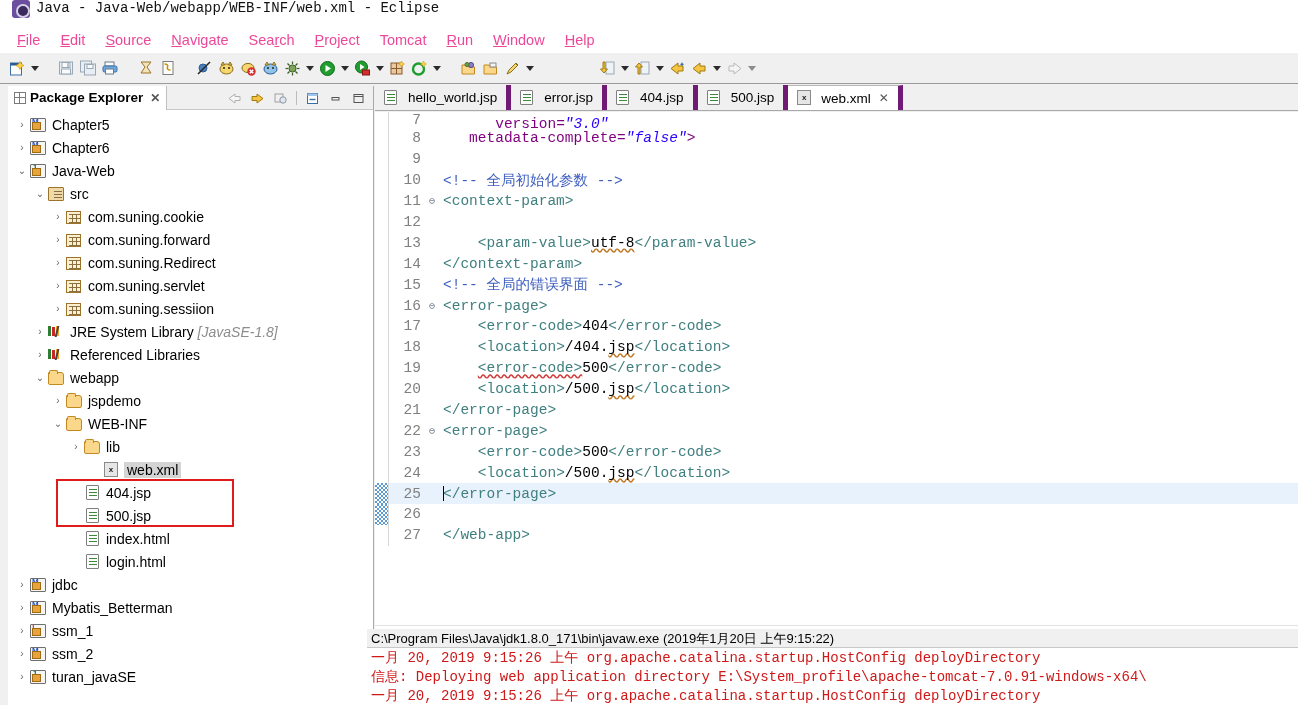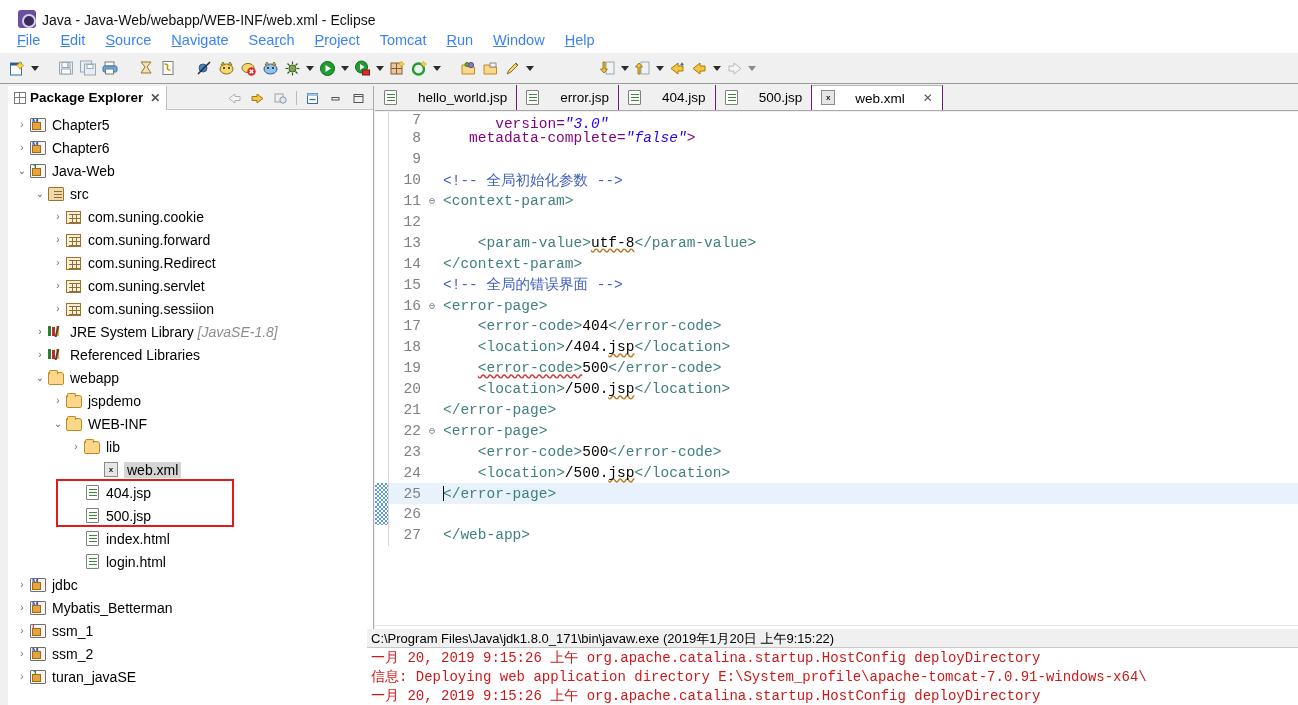--- a/index.html
+++ b/index.html
@@ -9,43 +9,43 @@
     overflow: hidden;
     background: #ffffff;
     font-family: "Liberation Sans", sans-serif;
     font-size: 13px;
     color: #000;
   }
   #app { position: relative; width: 1298px; height: 705px; background: #f0f0f0; }
 
   
   .titlebar {
-    height: 28px; display: flex; align-items: flex-end;
-    padding-left: 18px; background: #ffffff;
+    height: 28px; display: flex; align-items: flex-start;
+    padding-left: 12px; background: #ffffff; font-family: Liberation Mono, monospace;
   }
   .title-icon {
     width: 18px; height: 18px; margin-right: 6px; flex: none;
     border-radius: 3px;
     background: #6b4f9e;
     position: relative;
   }
   .title-icon::after {
     content: ""; position: absolute; left: 4px; top: 4px;
     width: 10px; height: 10px; border-radius: 50%;
     background: #3b2a5c; border: 2px solid #d8d0e8;
   }
   .title-text { font-size: 14px; color: #111; }
 
   
   .menubar {
     height: 24px; display: flex; align-items: center;
     padding-left: 8px; background: #ffffff; gap: 2px;
   }
   .menu-item {
-    padding: 2px 9px; font-size: 14.5px; color: #3b82f6; cursor: default;
+    padding: 2px 9px; font-size: 14.5px; color: #ec4899; cursor: default;
     white-space: nowrap;
   }
   .menu-item u { text-decoration: underline; }
 
   
   .toolbar {
     height: 32px; background: #f0f0f0;
     border-top: 1px solid #ffffff;
     border-bottom: 1px solid #9a9a9a;
     display: flex; align-items: center; padding-left: 6px;
@@ -216,23 +216,23 @@
     position: absolute; left: 367px; top: 0; width: 931px; height: 619px;
     background: #f0f0f0;
   }
 
   
   .etabbar {
     height: 25px; background: #f0f0f0; display: flex; align-items: flex-end;
     border-bottom: 1px solid #a9a9a9;
   }
   .etab {
-    height: 25px; display: flex; align-items: center; gap: 15px;
+    height: 25px; display: flex; align-items: center; gap: 5px;
     padding: 0 9px; font-size: 13.5px;
-    border-right: 1px solid #701a75; background: #f0f0f0; color: #000;
+    border-right: 5px solid #701a75; background: #f0f0f0; color: #000;
   }
   .etab.active { background: #ffffff; border-top: 1px solid #b5b5b5; }
   .etab .ic-file, .etab .ic-xml { margin: 0; }
 
   .editor {
     position: absolute; left: 0; top: 26px; width: 931px; height: 533px;
     background: #ffffff; overflow: hidden;
   }
   .code-area {
     position: absolute; left: 0; top: 0; right: 0; bottom: 20px;

